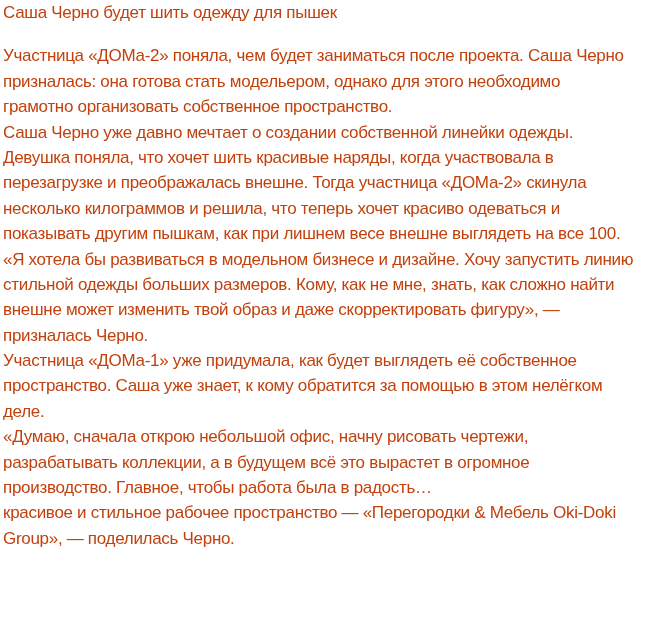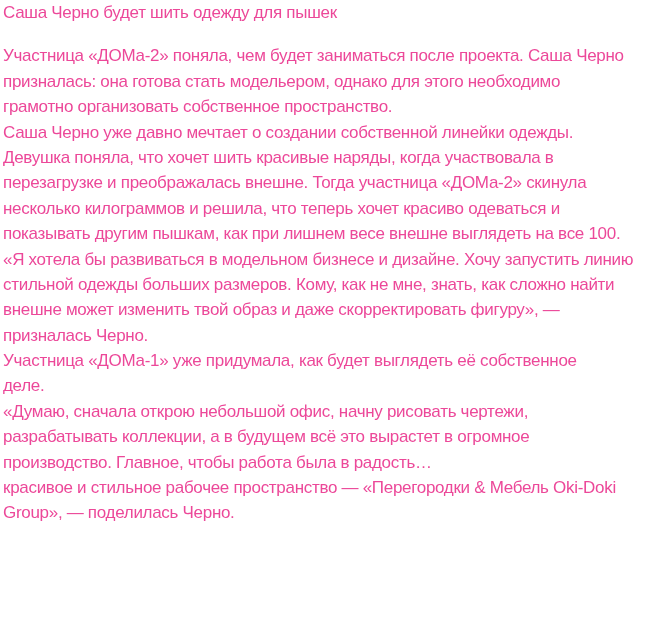--- a/index.html
+++ b/index.html
@@ -30,36 +30,37 @@
     white-space: nowrap;
   }
   .line {
     white-space: nowrap;
     height: 25.4px;
   }
 </style>
 </head>
 <body style="background: rgb(255, 255, 255);">
 
-<main class="article" style="color: #ec4899; border-radius: 17px;">
+<main class="article" style="color: #c2410c; border-radius: 17px;">
   <h1 class="article-title">Саша Черно будет шить одежду для пышек</h1>
   <div id="article-body">
       <div class="line">Участница «ДОМа-2» поняла, чем будет заниматься после проекта. Саша Черно</div>
       <div class="line">призналась: она готова стать модельером, однако для этого необходимо</div>
       <div class="line">грамотно организовать собственное пространство.</div>
       <div class="line">Саша Черно уже давно мечтает о создании собственной линейки одежды.</div>
       <div class="line">Девушка поняла, что хочет шить красивые наряды, когда участвовала в</div>
       <div class="line">перезагрузке и преображалась внешне. Тогда участница «ДОМа-2» скинула</div>
       <div class="line">несколько килограммов и решила, что теперь хочет красиво одеваться и</div>
       <div class="line">показывать другим пышкам, как при лишнем весе внешне выглядеть на все 100.</div>
       <div class="line">«Я хотела бы развиваться в модельном бизнесе и дизайне. Хочу запустить линию</div>
       <div class="line">стильной одежды больших размеров. Кому, как не мне, знать, как сложно найти</div>
       <div class="line">внешне может изменить твой образ и даже скорректировать фигуру», —</div>
       <div class="line">призналась Черно.</div>
       <div class="line">Участница «ДОМа-1» уже придумала, как будет выглядеть её собственное</div>
+      <div class="line">пространство. Саша уже знает, к кому обратится за помощью в этом нелёгком</div>
       <div class="line">деле.</div>
       <div class="line">«Думаю, сначала открою небольшой офис, начну рисовать чертежи,</div>
       <div class="line">разрабатывать коллекции, а в будущем всё это вырастет в огромное</div>
       <div class="line">производство. Главное, чтобы работа была в радость…</div>
       <div class="line">красивое и стильное рабочее пространство — «Перегородки &amp; Мебель Oki-Doki</div>
       <div class="line">Group», — поделилась Черно.</div>
     </div>
 </main>
 
 </body></html>

